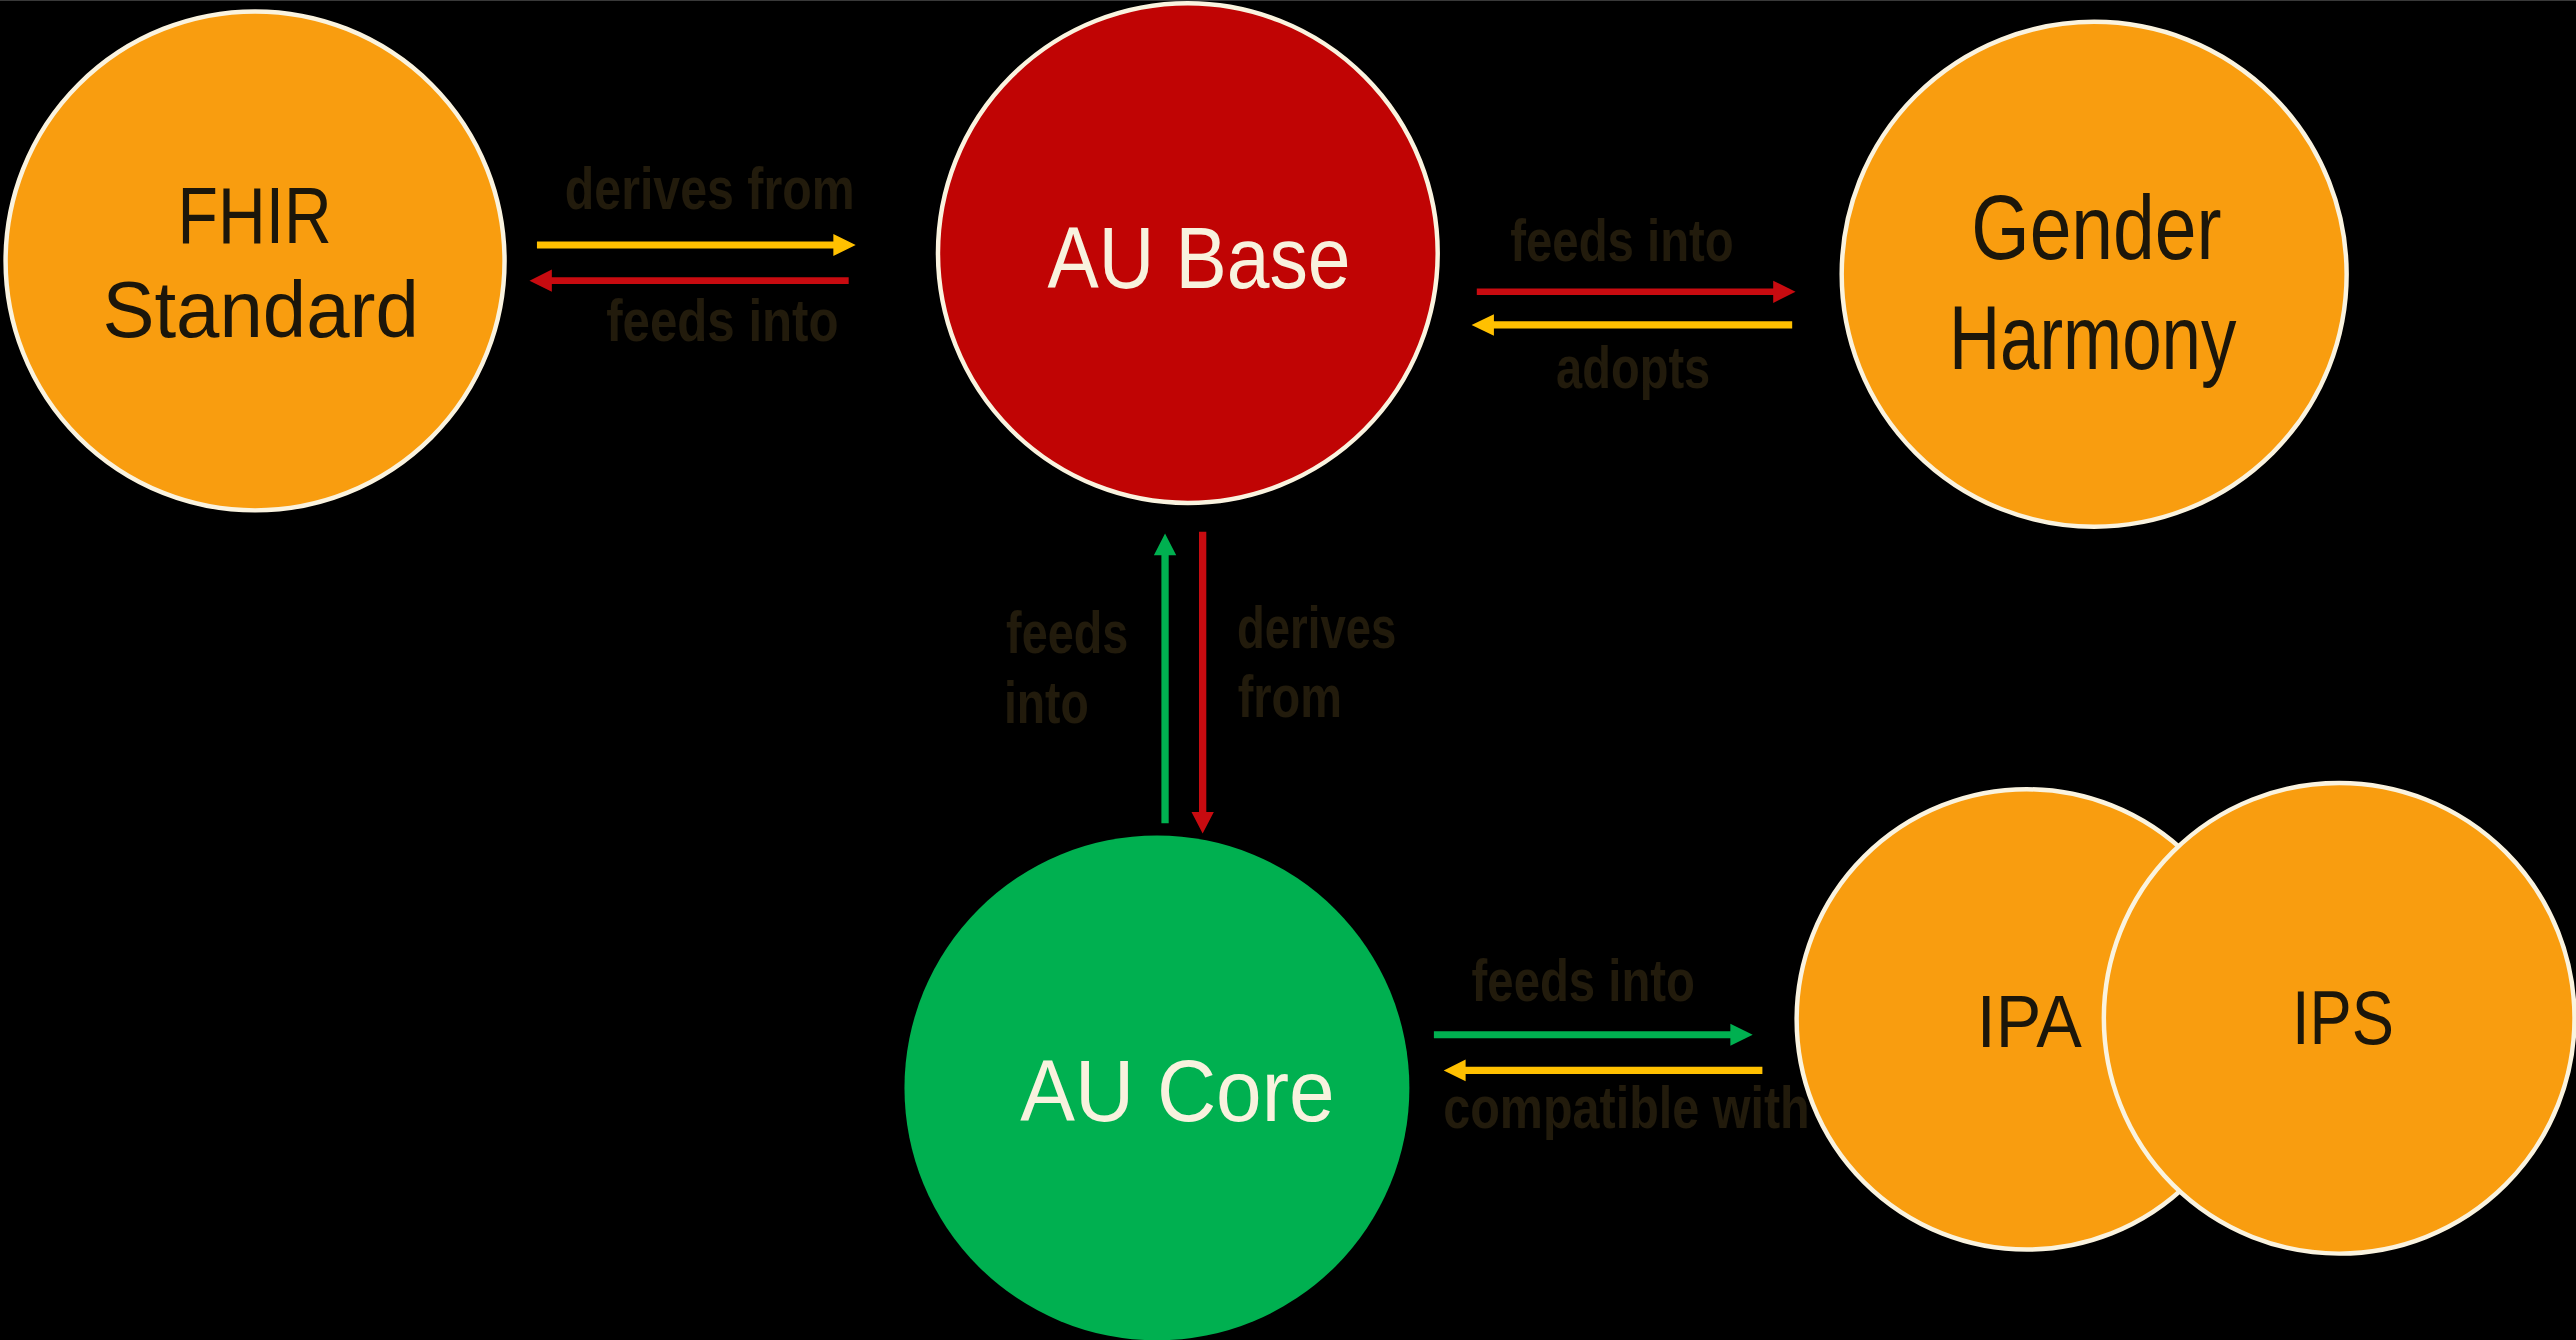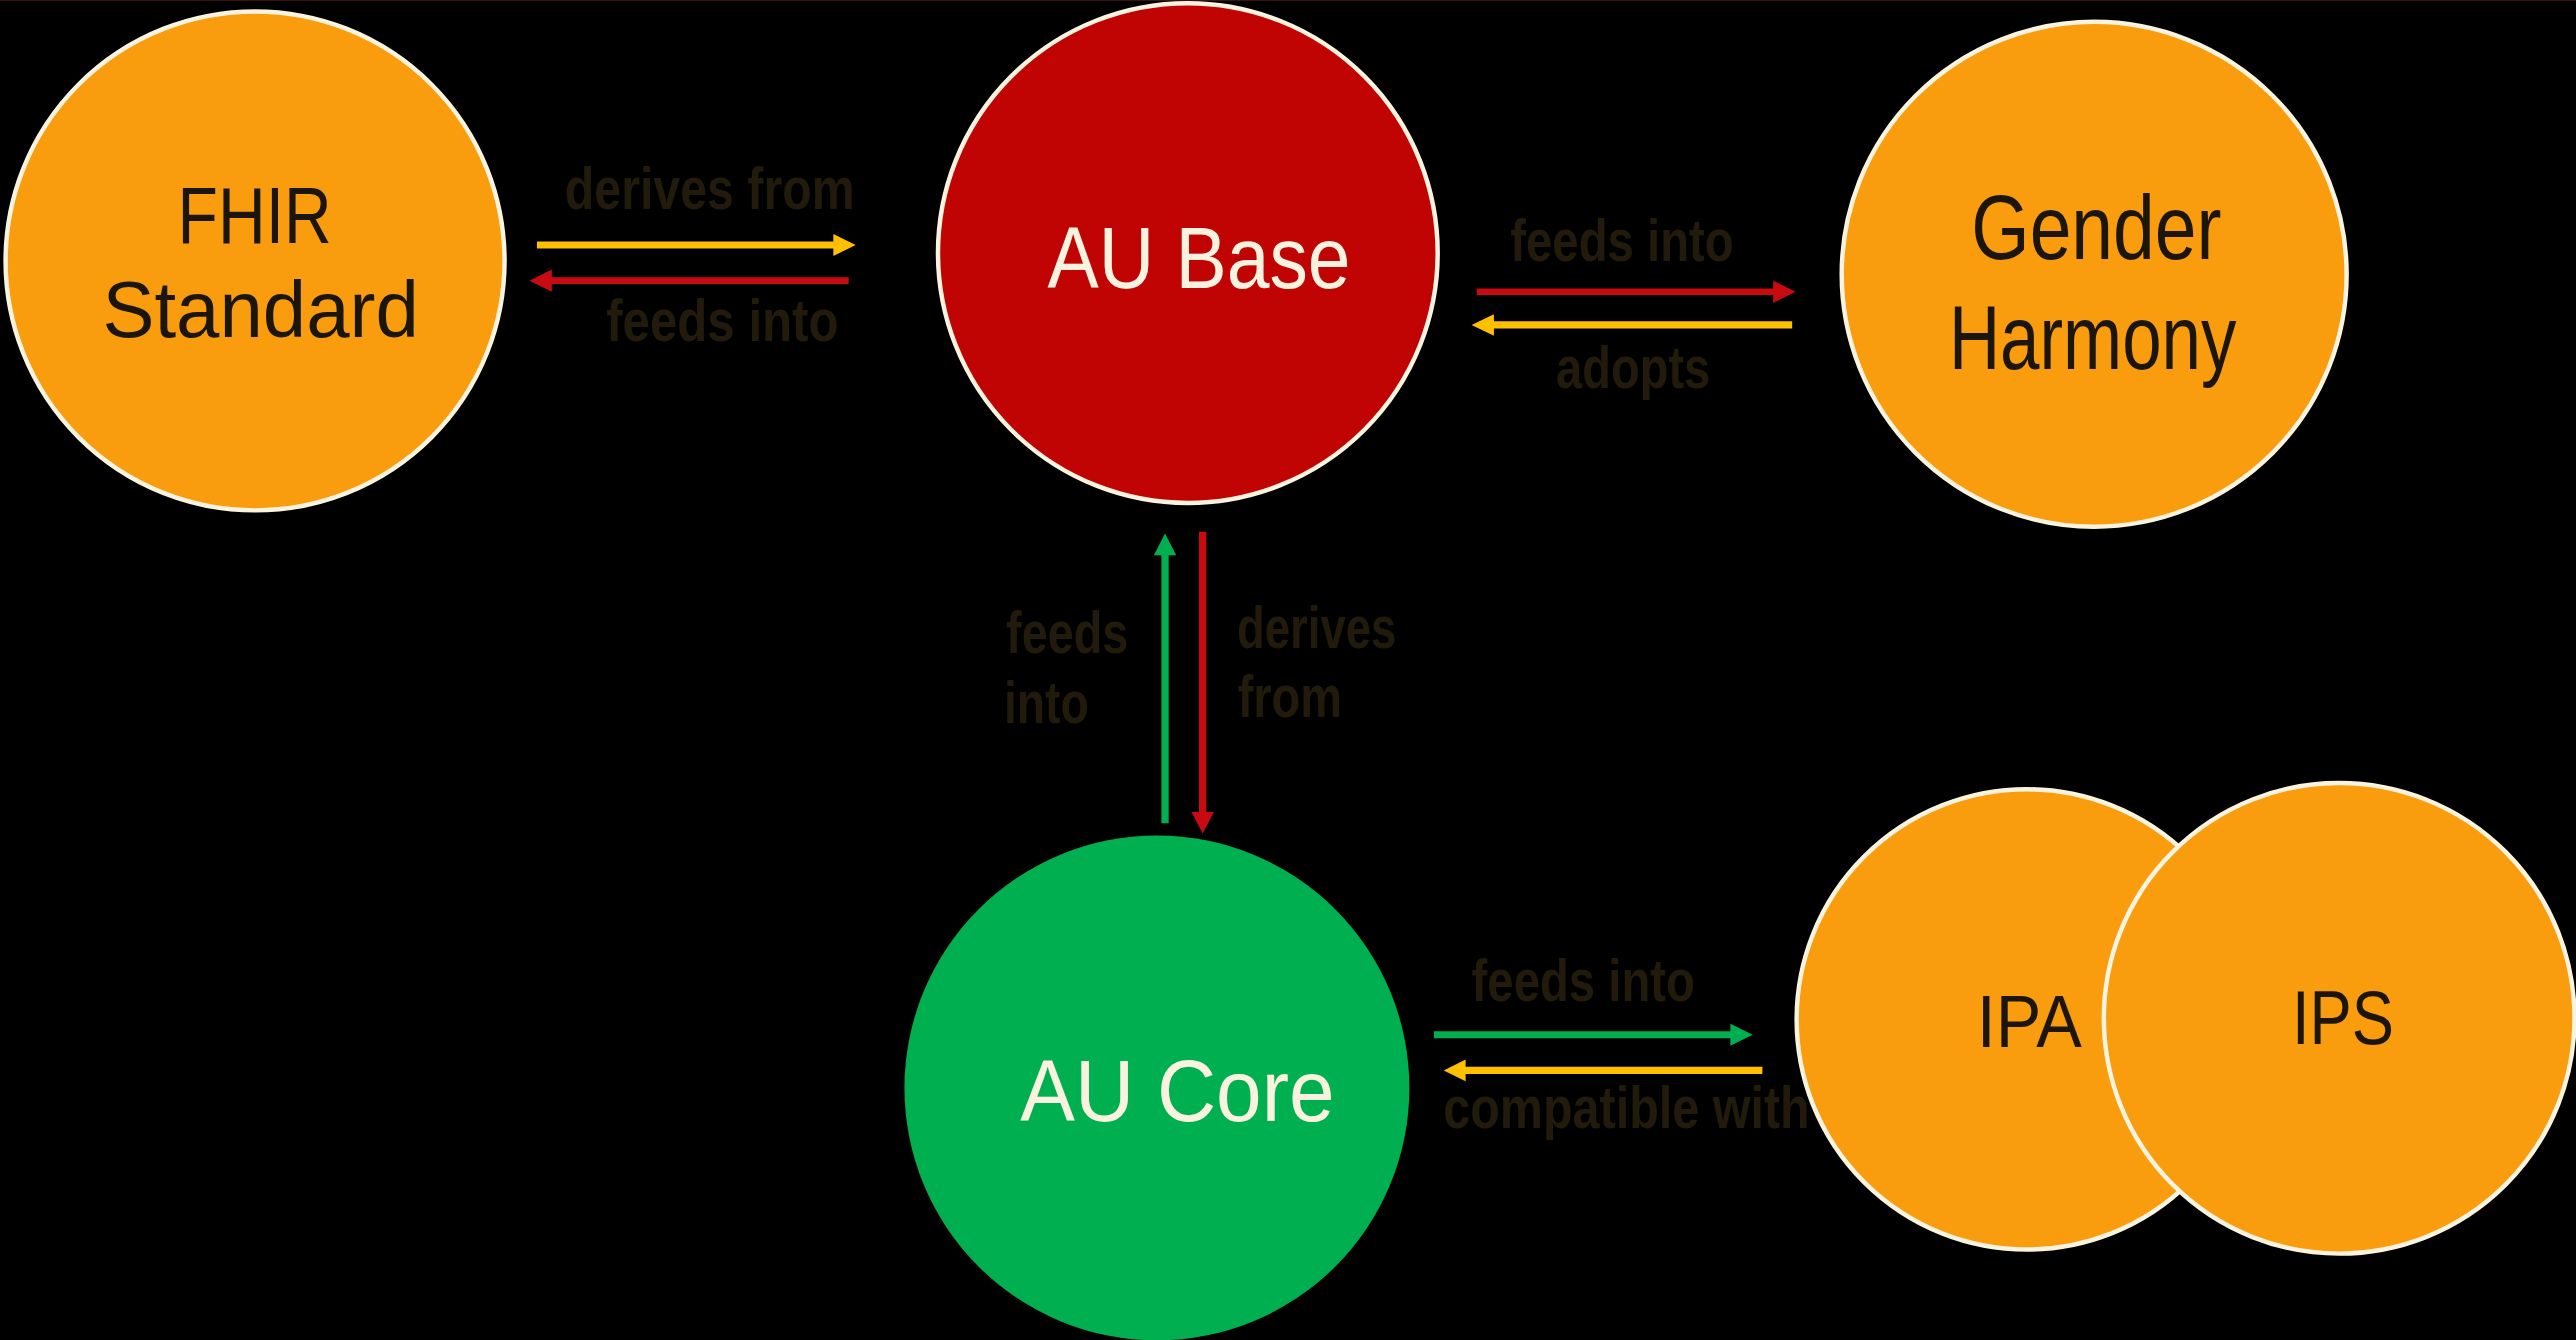--- a/index.html
+++ b/index.html
@@ -1,16 +1,16 @@
 <!DOCTYPE html>
 <html style="font-size:12px"><head>
 <meta charset="utf-8">
 <style>
   html,body{margin:0;padding:0;background:#000;}
-  .stage{position:relative;width:2576px;height:1341px;background:#ef4444;overflow:hidden;}
+  .stage{position:relative;width:2576px;height:1341px;background:#e5e5e5;overflow:hidden;}
   text{font-family:"Liberation Sans", sans-serif;}
 </style>
 </head>
 <body>
 <div class="stage">
 <svg width="2576" height="1341" viewBox="0 0 3459 1800">
   <rect x="0" y="0" width="3459" height="1800" fill="#000000"></rect>
 
   <circle id="c-fhir" cx="342.5" cy="350" r="335" fill="#F99D0F" stroke="#FAF3DF" stroke-width="6"></circle>
   <circle id="c-aubase" cx="1595" cy="339.5" r="335.5" fill="#C00404" stroke="#FAF3DF" stroke-width="6"></circle>

